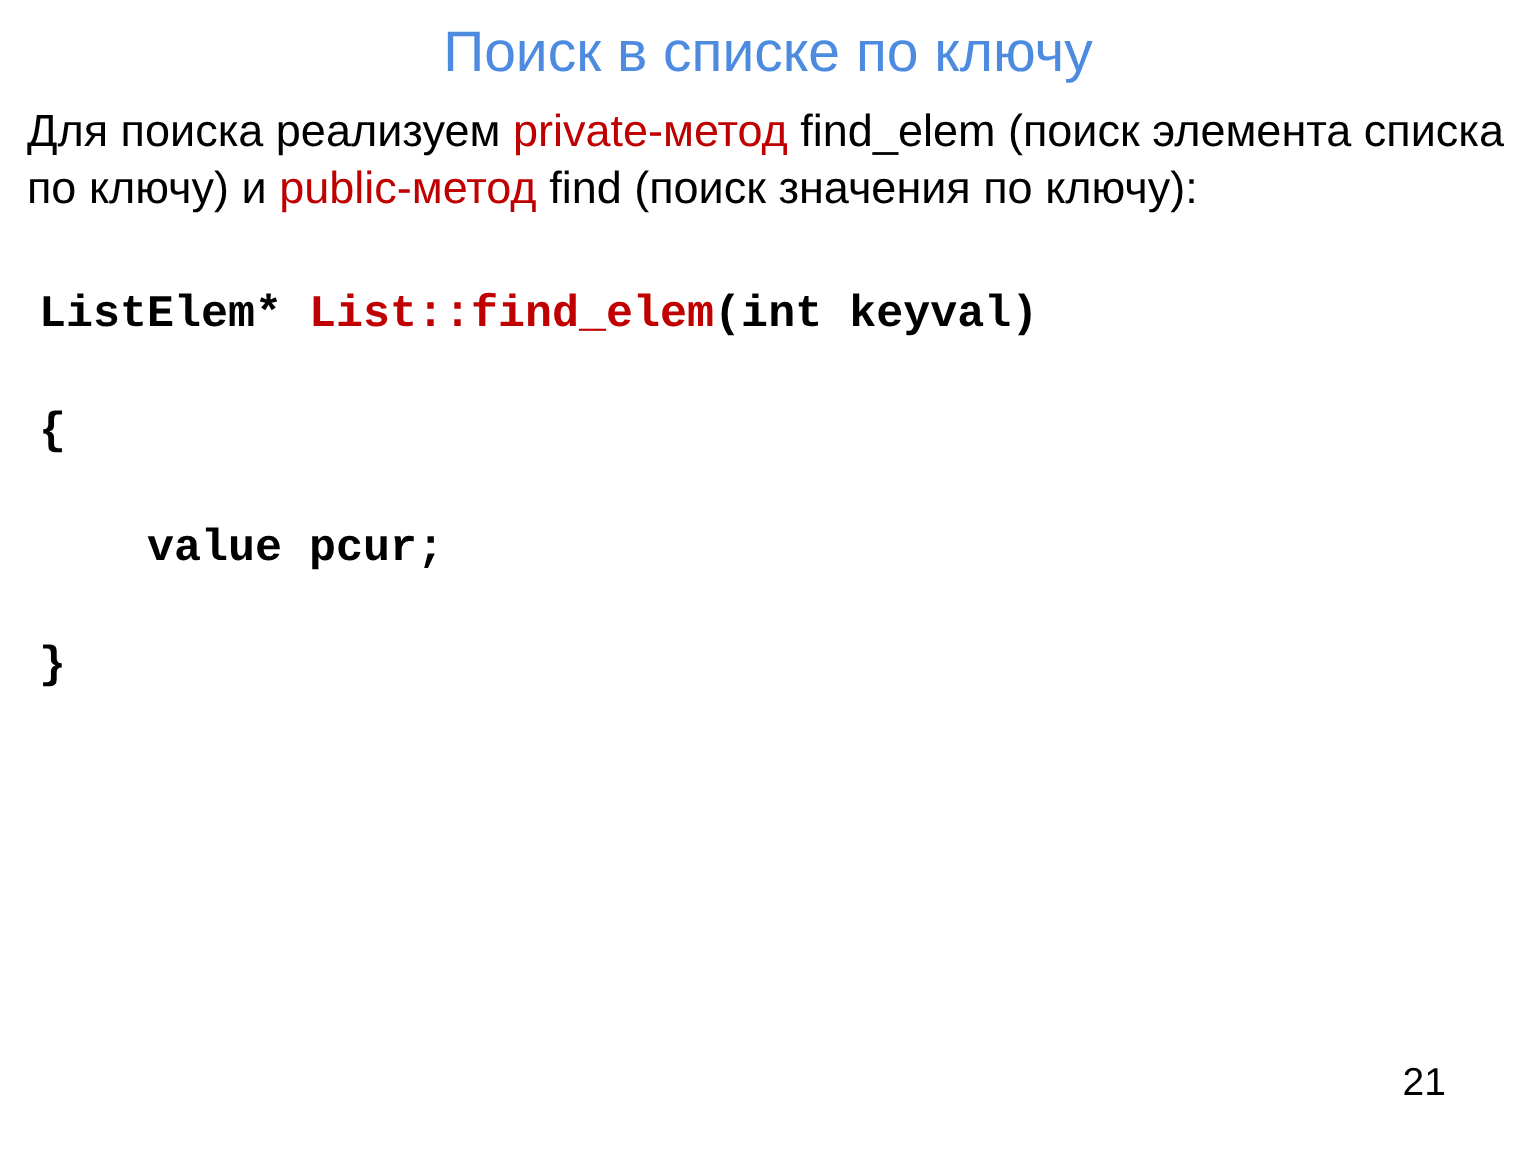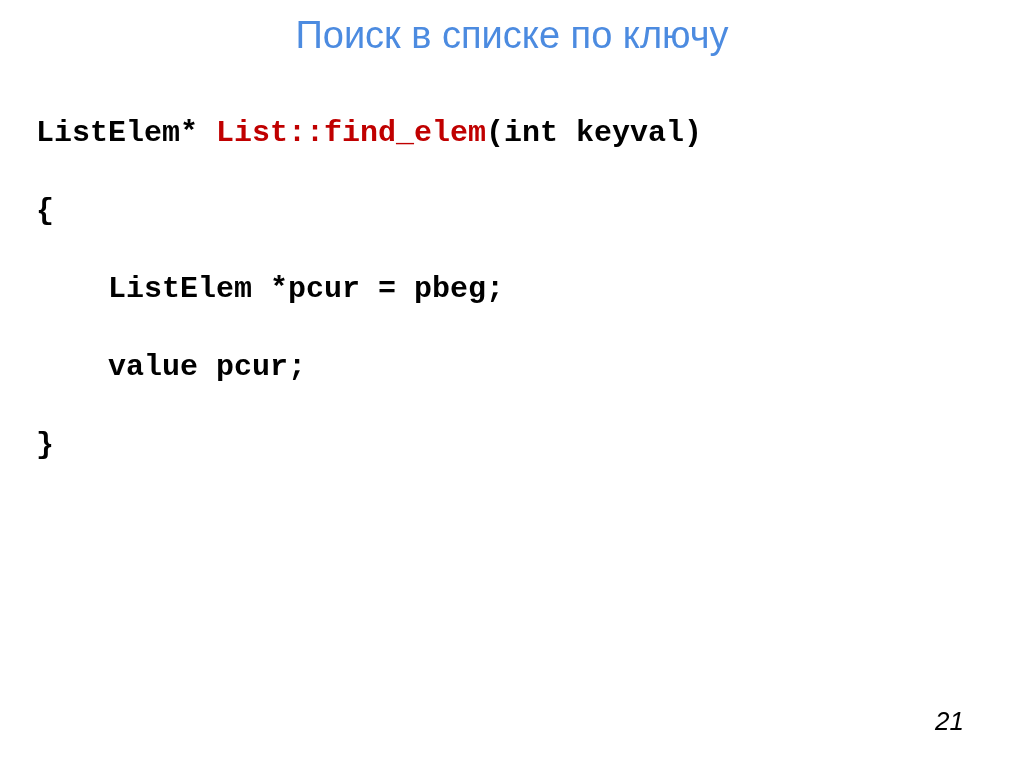--- a/index.html
+++ b/index.html
@@ -31,45 +31,46 @@
     line-height: 1.25;
     margin: 0 0 4px 0;
   }
   .kw-red { color: #c00000; }
   .code {
     font-family: "Courier New", Courier, monospace;
     font-size: 30px;
     font-weight: bold;
     line-height: 1.3;
     white-space: pre;
-    margin: 18px;
+    margin: 8px;
   }
   .code-line { display: block; }
   .fn-red { color: #c00000; }
   .page-num {
     position: absolute;
     right: 60px;
     bottom: 30px;
     font-size: 26px;
     color: #000000;
-    font-style: italic;
   }
 </style>
 </head>
 <body>
 
 <div class="slide">
 
   <h1 class="title">Поиск в списке по ключу</h1>
 
+  <p class="para">
+    <span>Для поиска реализуем </span><span class="kw-red">private-метод</span><span> find_elem (поиск элемента списка по ключу) и </span><span class="kw-red">public-метод</span><span>  find (поиск значения по ключу):</span>
+  </p>
 
   <div class="code">
 <span class="code-line"><span>ListElem* </span><span class="fn-red">List::find_elem</span><span>(int keyval)</span></span>
 <span class="code-line">{</span>
-<span class="code-line">    ListElem *pcur = pbeg;</span>
 <span class="code-line">    value pcur;</span>
 <span class="code-line">}</span>
 </div>
 
   <div style="height:10px"></div>
 
   <div class="code">
 
 
 

